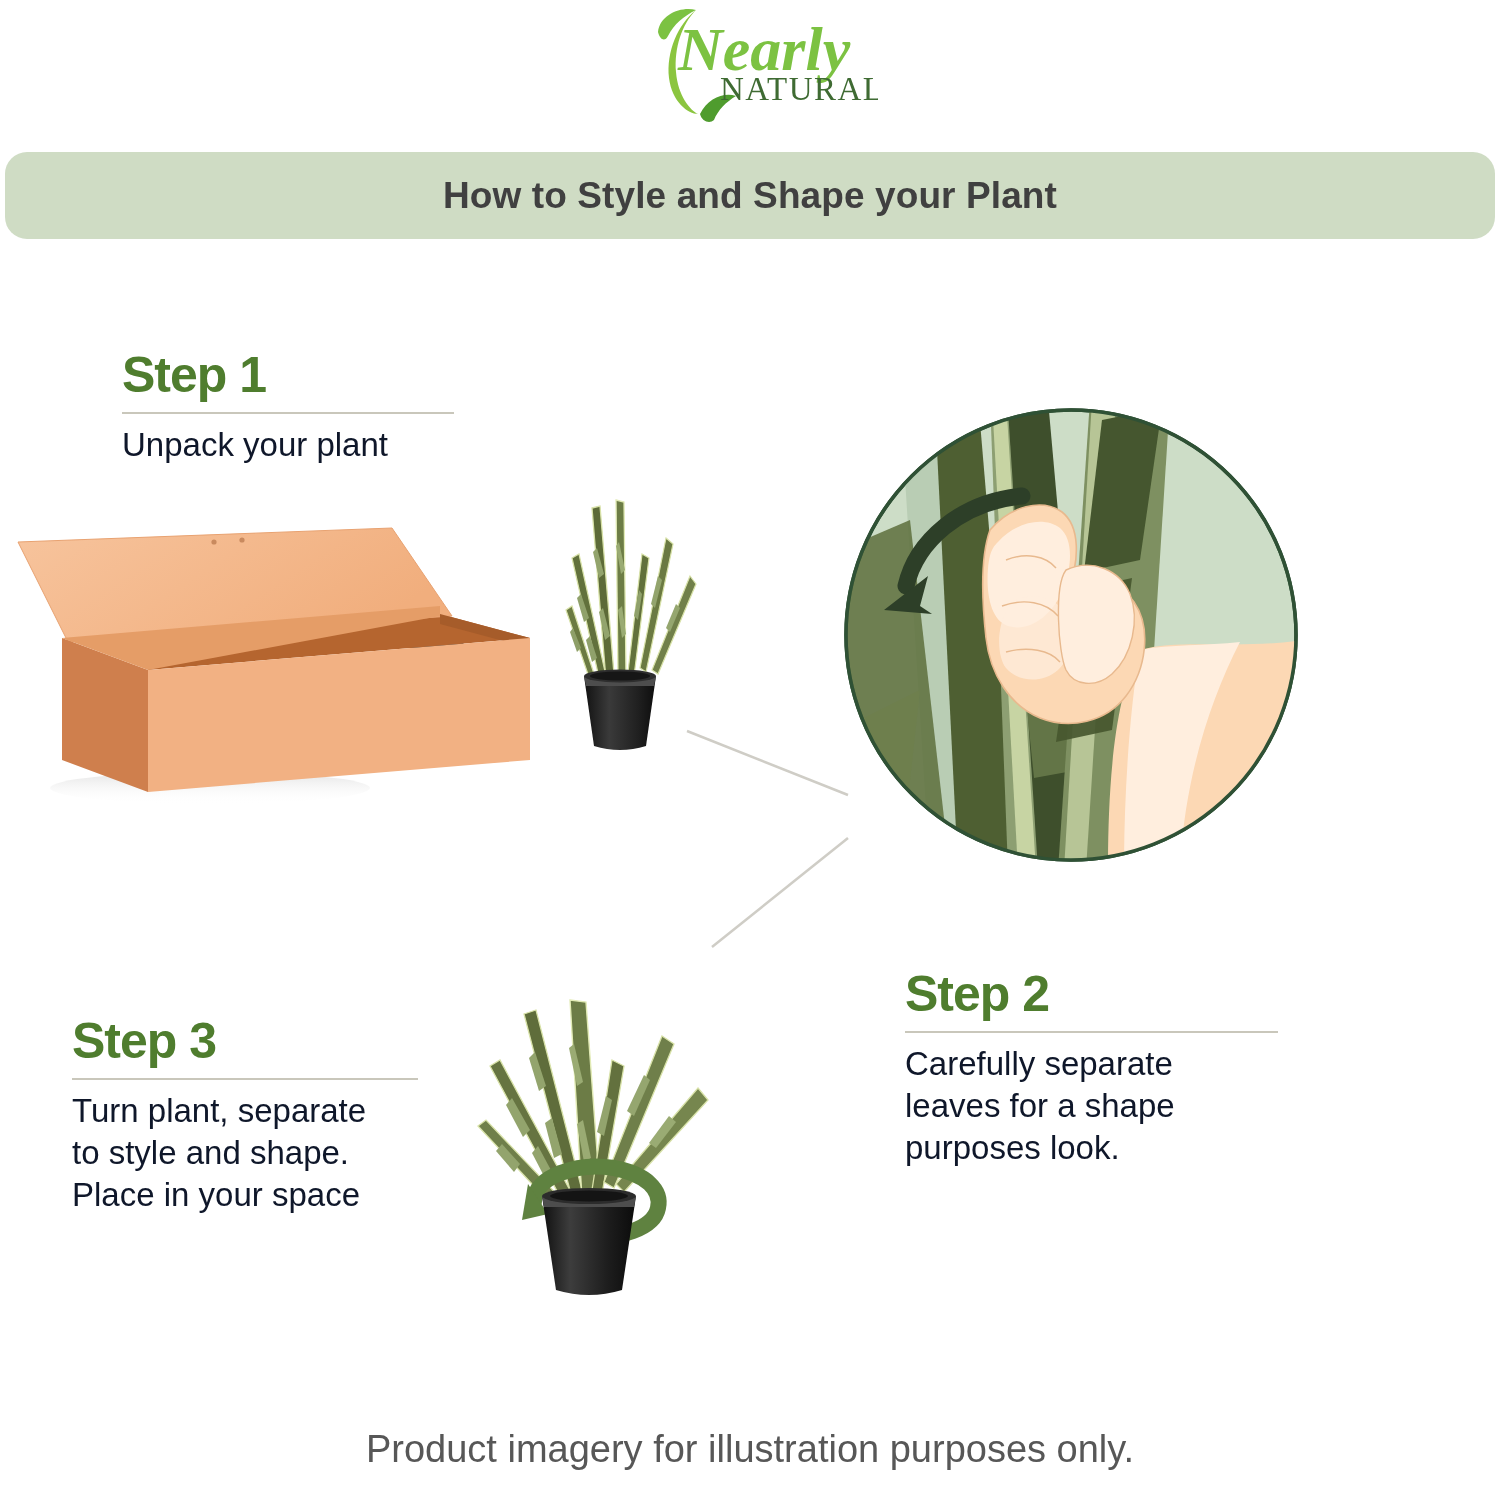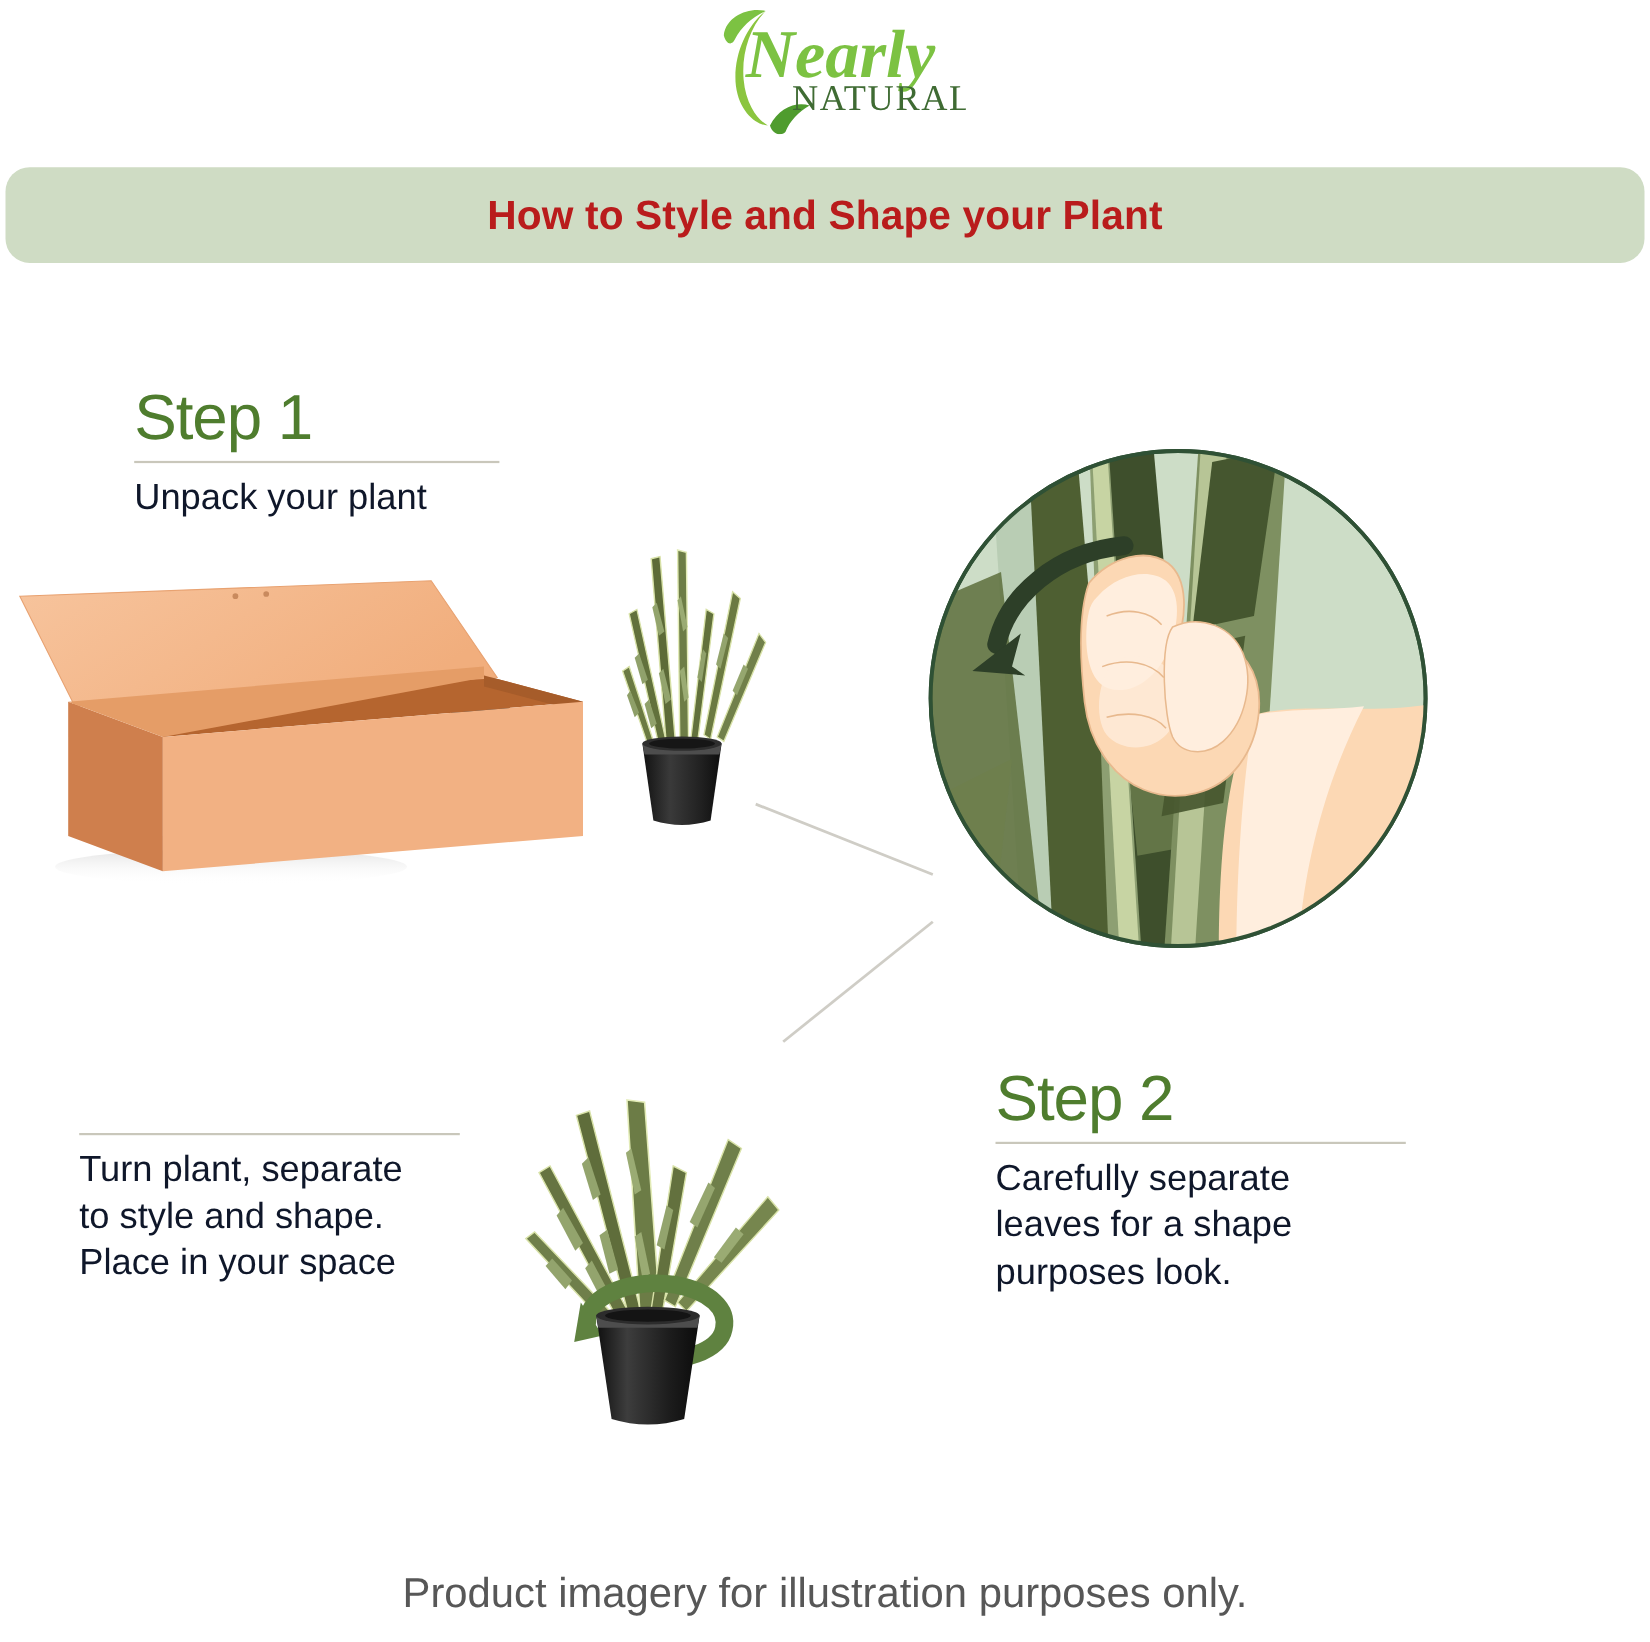--- a/index.html
+++ b/index.html
@@ -38,30 +38,30 @@
     height: 87px;
     background: #cfdcc4;
     border-radius: 22px;
     display: flex;
     align-items: center;
     justify-content: center;
   }
   #banner-title {
     font-size: 37px;
     font-weight: bold;
-    color: #b91c1c;
+    color: #404040;
     letter-spacing: 0.1px;
     font-family: "Liberation Sans", sans-serif;
   }
 
   
   .step-block { position: absolute; }
   .step-heading {
-    font-size: 58px;
-    font-weight: normal;
+    font-size: 50px;
+    font-weight: bold;
     color: #4f7d2e;
     line-height: 0.95;
     letter-spacing: -1px;
     white-space: nowrap;
   }
   .step-rule {
     height: 2px;
     background: #c9c7bb;
     margin-top: 12px;
     margin-bottom: 10px;
@@ -153,20 +153,21 @@
     <div class="step-heading">Step 2</div>
     <div class="step-rule"></div>
     <div class="step-body">
       <span class="ln">Carefully separate</span>
       <span class="ln">leaves for a shape</span>
       <span class="ln">purposes look.</span>
     </div>
   </div>
 
   <div class="step-block" id="step3-block">
+    <div class="step-heading">Step 3</div>
     <div class="step-rule"></div>
     <div class="step-body">
       <span class="ln">Turn plant, separate</span>
       <span class="ln">to style and shape.</span>
       <span class="ln">Place in your space</span>
     </div>
   </div>
 
   <div class="illus" id="box-illus">
     <svg viewBox="0 0 560 300" xmlns="http://www.w3.org/2000/svg">

